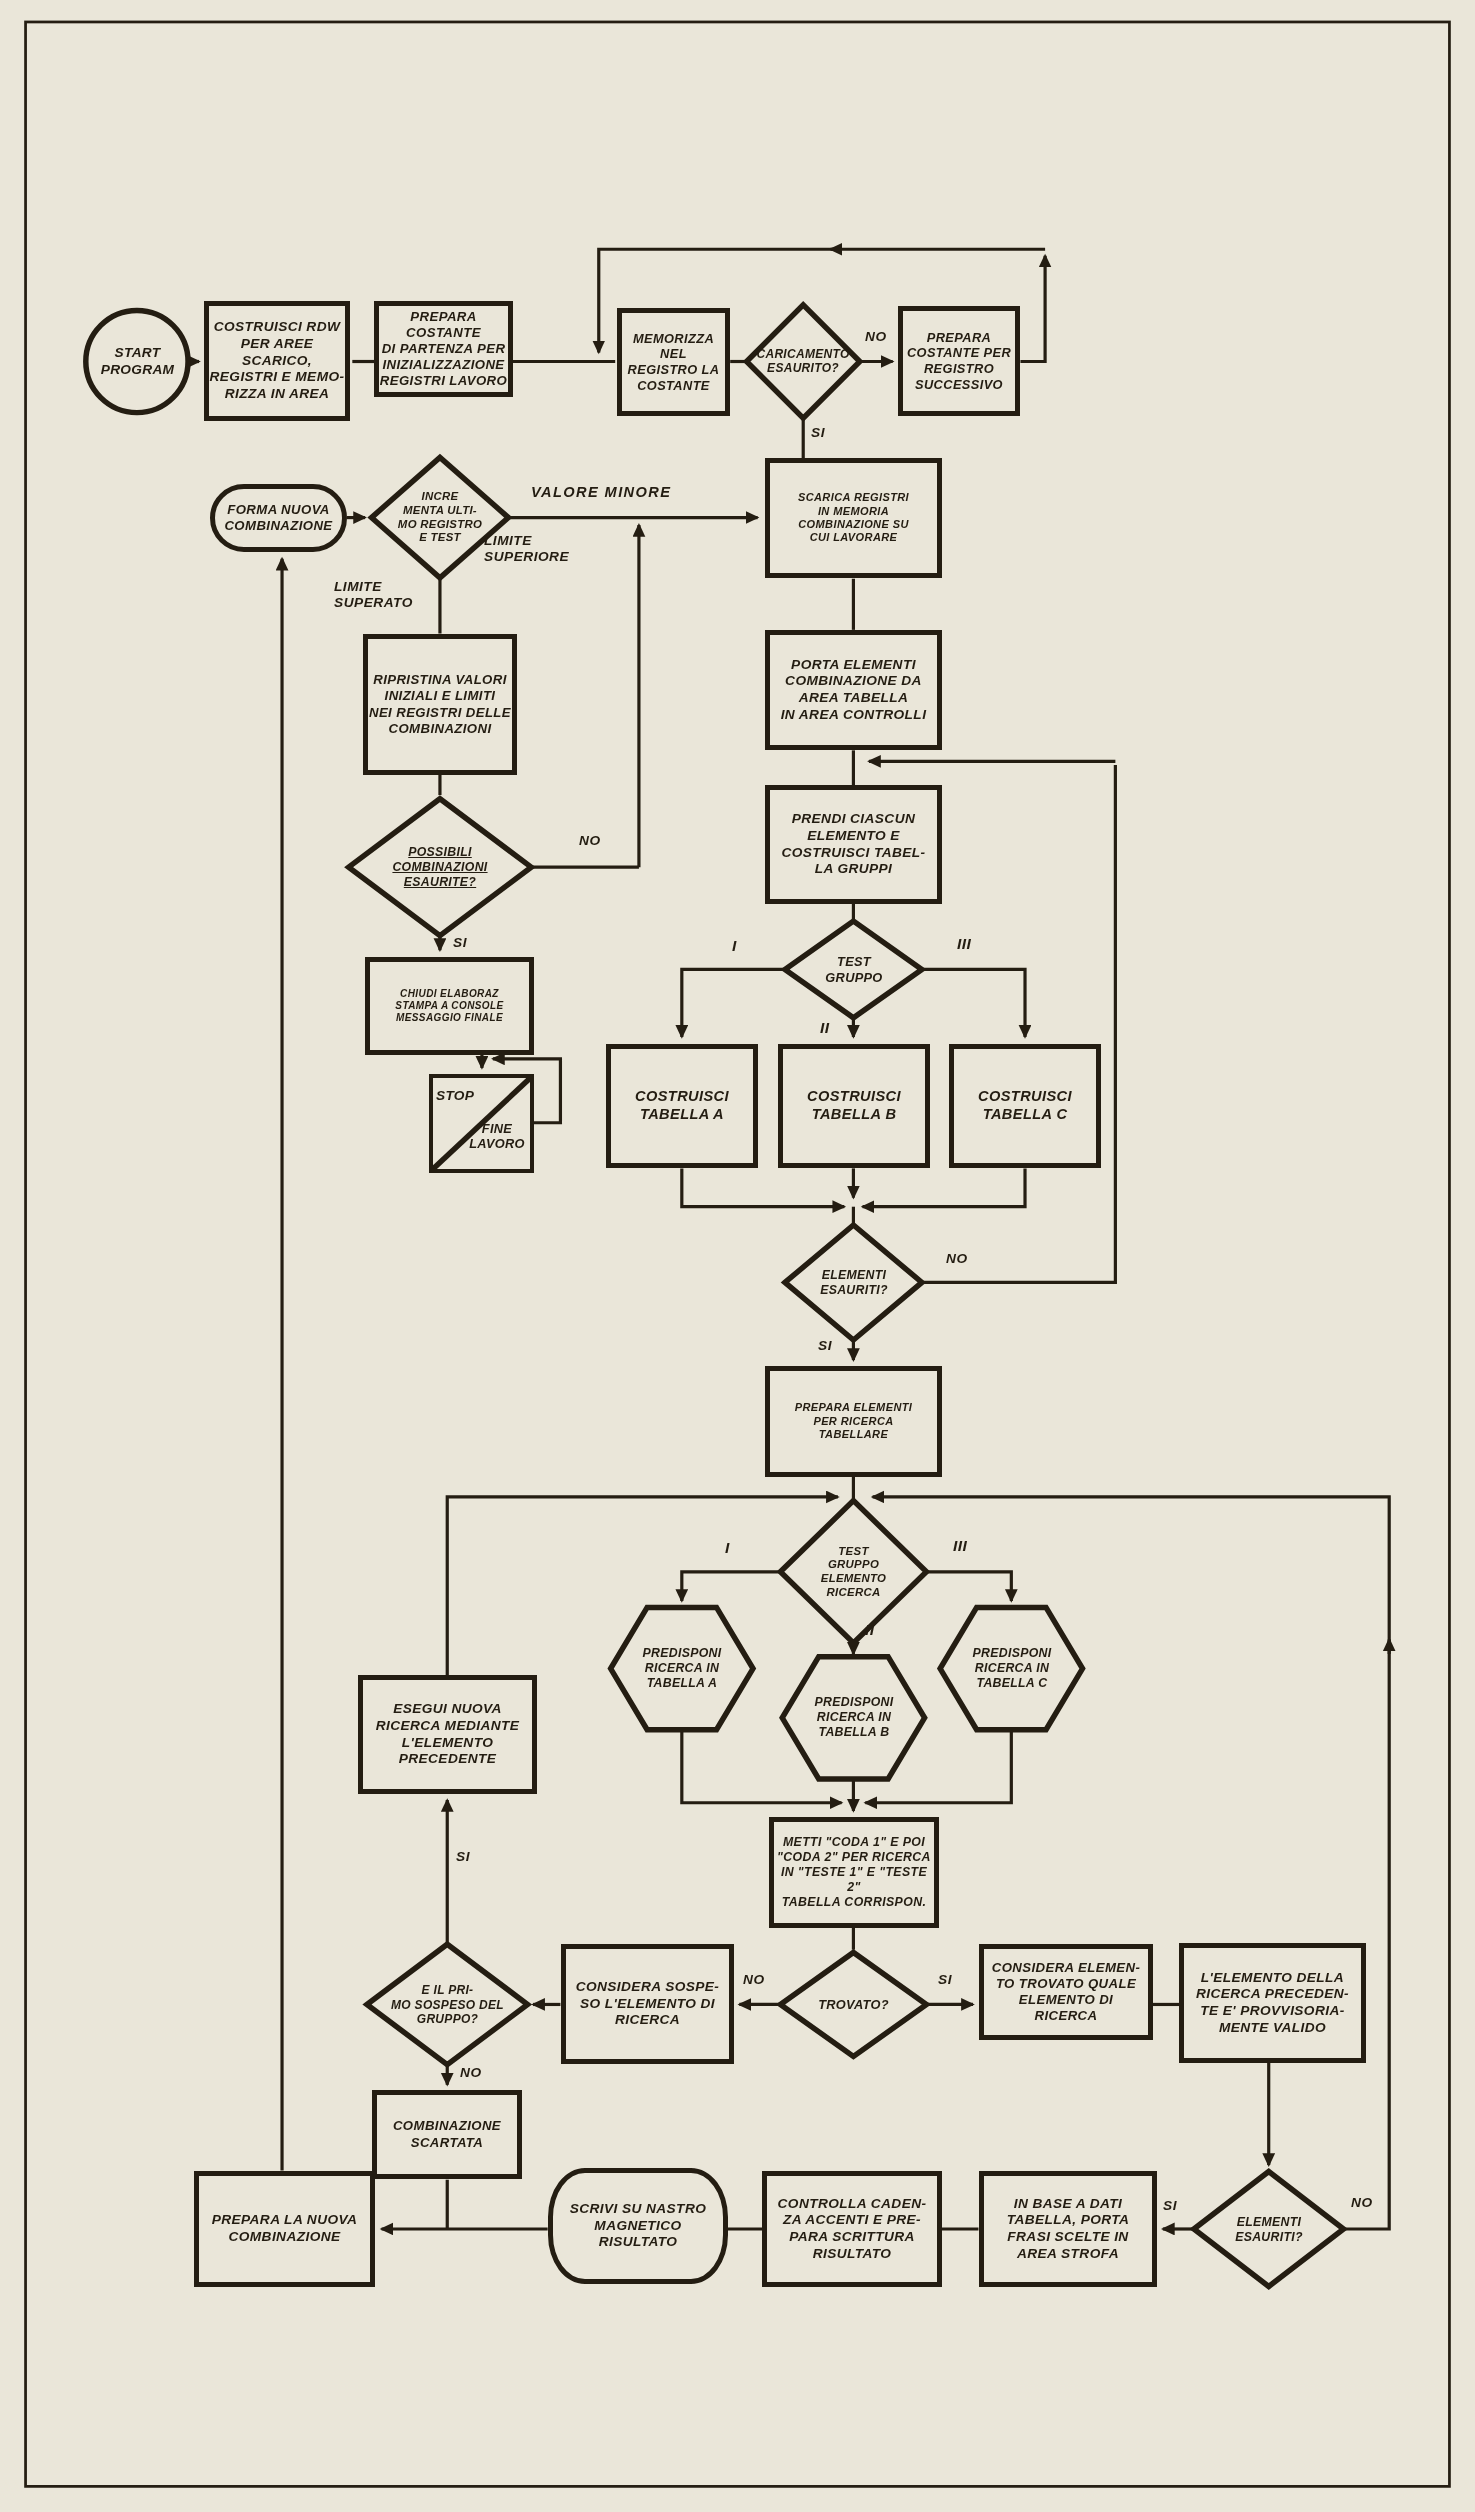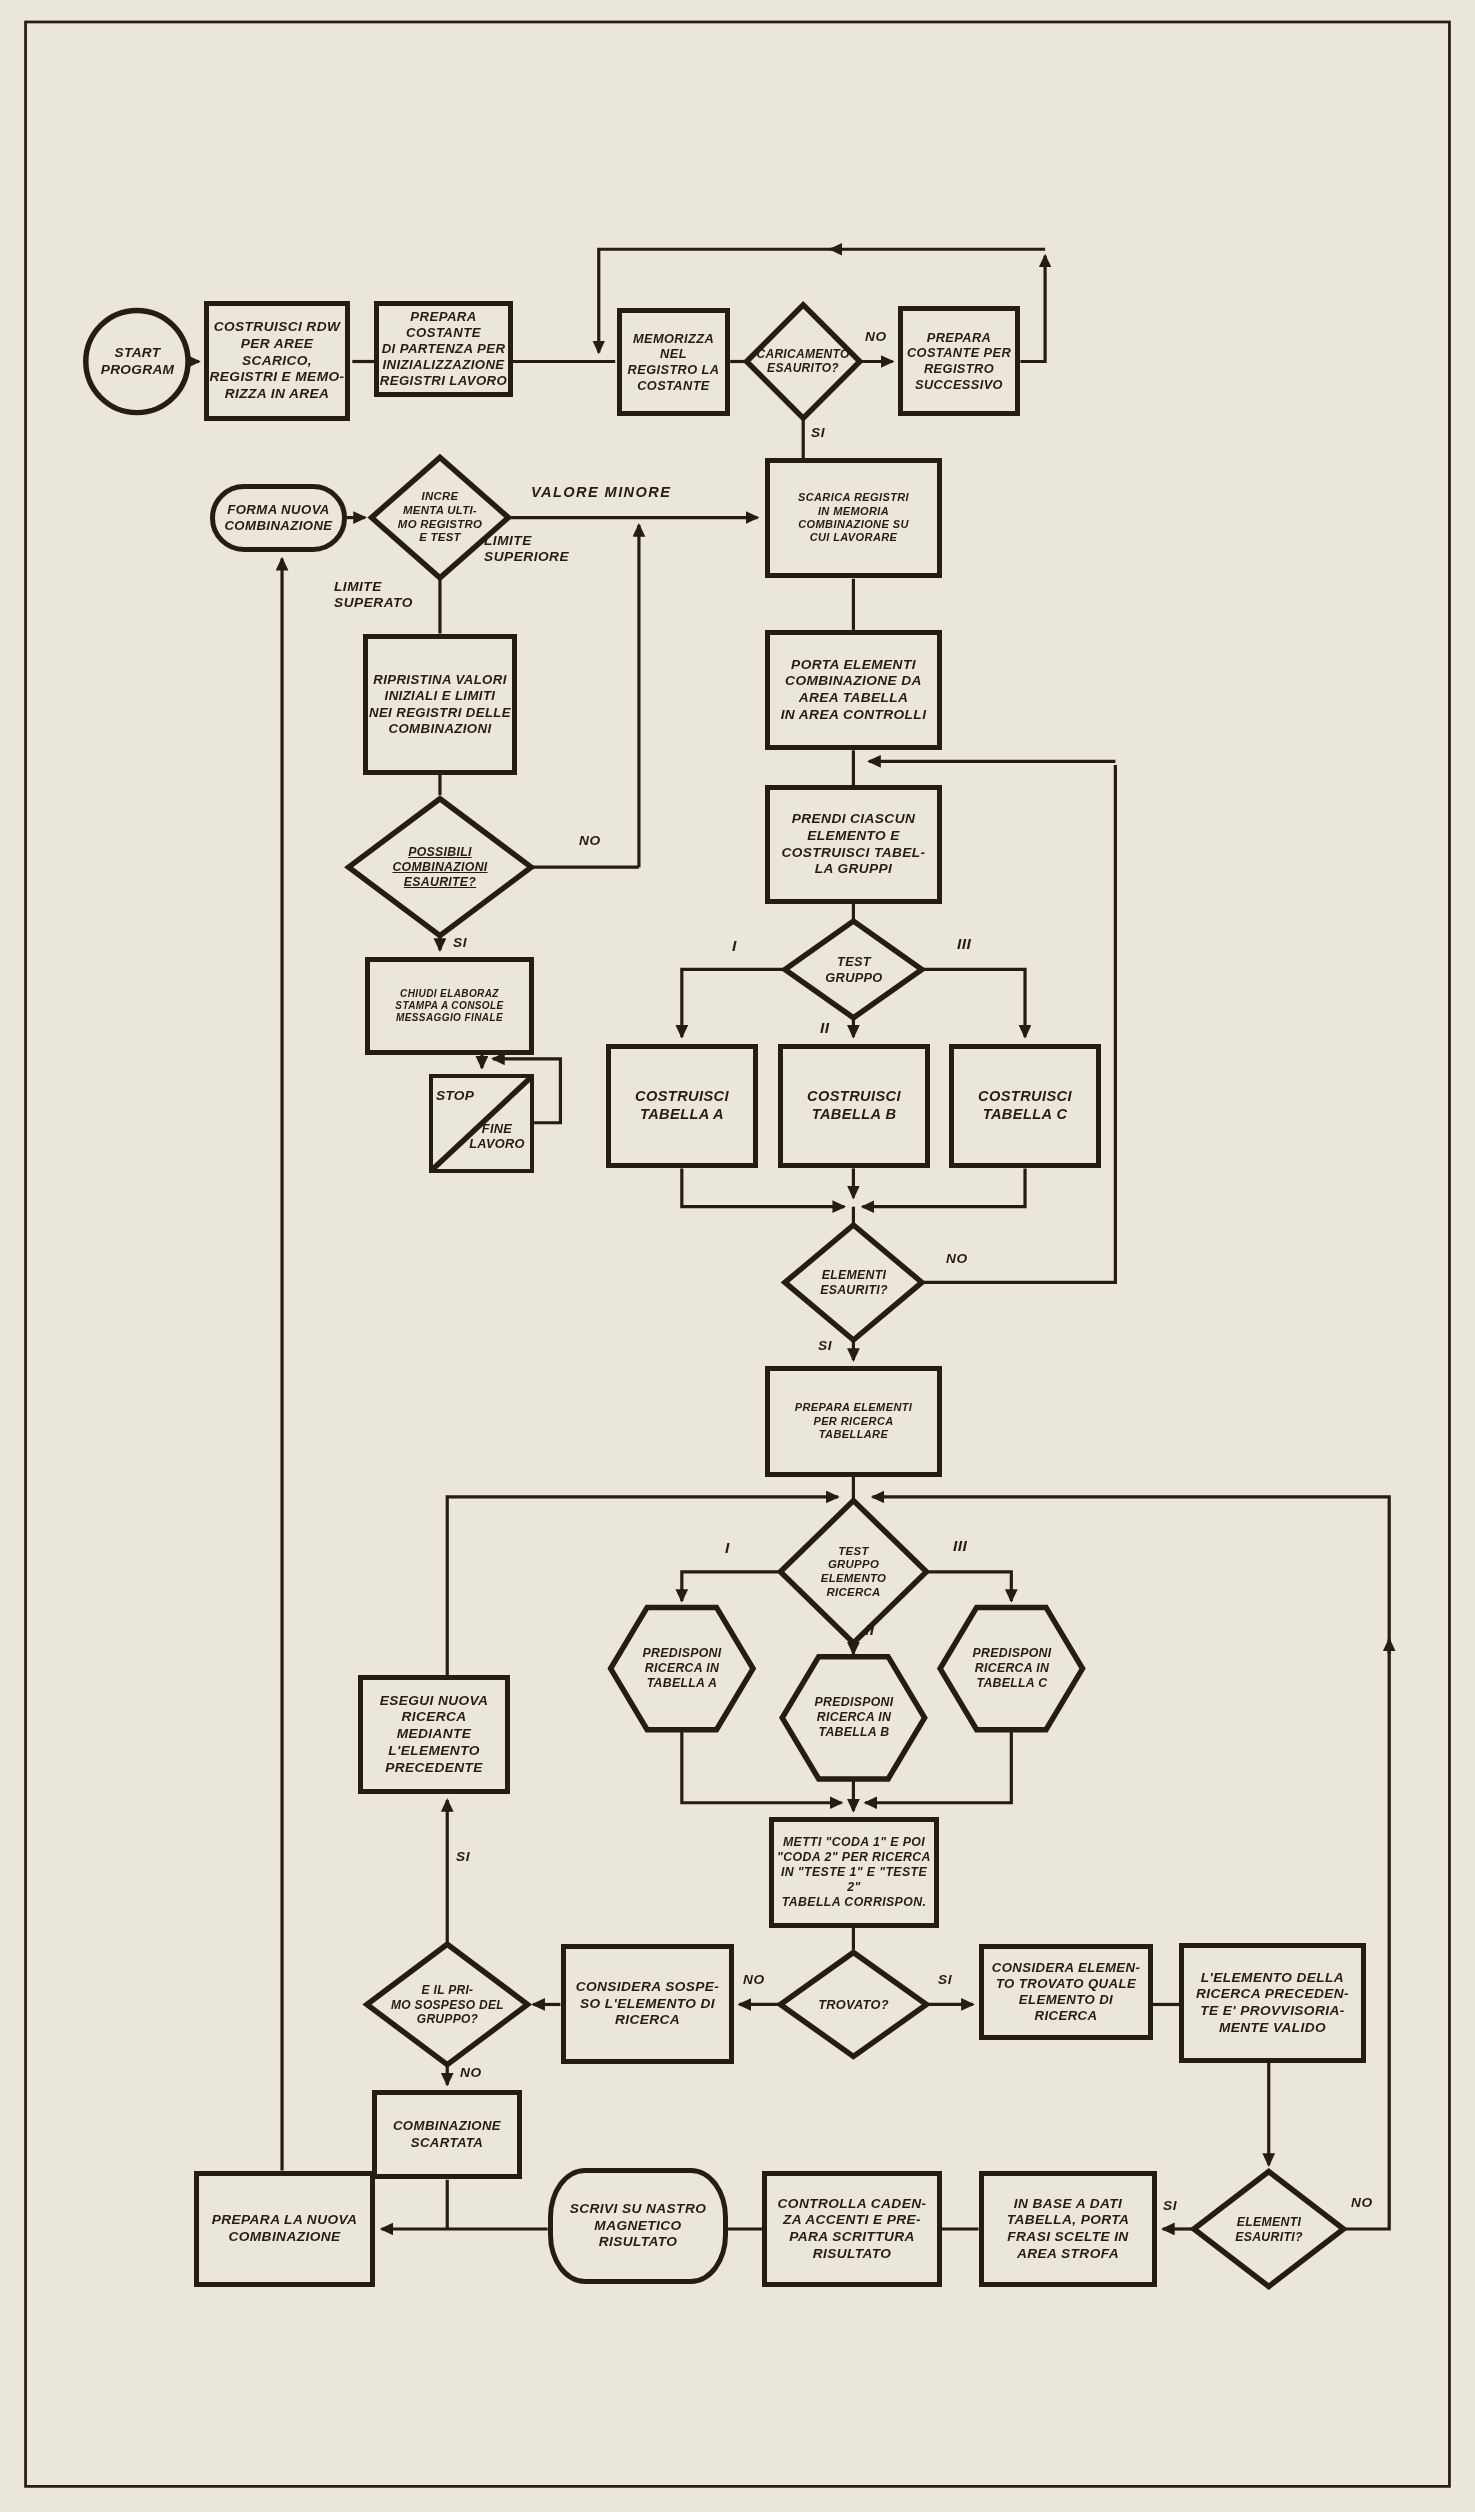--- a/index.html
+++ b/index.html
@@ -168,21 +168,21 @@
 TO TROVATO QUALE
 ELEMENTO DI
 RICERCA</div>
   <div class="box" style="left:1179px;top:1943px;width:187px;height:120px;font-size:13.7px;">L'ELEMENTO DELLA
 RICERCA PRECEDEN-
 TE E' PROVVISORIA-
 MENTE VALIDO</div>
   <div class="box" style="left:561px;top:1944px;width:173px;height:120px;font-size:13.7px;">CONSIDERA SOSPE-
 SO L'ELEMENTO DI
 RICERCA</div>
-  <div class="box" style="left:358px;top:1675px;width:152px;height:119px;font-size:13.7px;">ESEGUI NUOVA
+  <div class="box" style="left:358px;top:1675px;width:179px;height:119px;font-size:13.7px;">ESEGUI NUOVA
 RICERCA MEDIANTE
 L'ELEMENTO
 PRECEDENTE</div>
   <div class="box" style="left:372px;top:2090px;width:150px;height:89px;font-size:13.2px;">COMBINAZIONE
 SCARTATA</div>
   <div class="box" style="left:194px;top:2171px;width:181px;height:116px;font-size:13.7px;">PREPARA LA NUOVA
 COMBINAZIONE</div>
   <div class="tape" style="left:548px;top:2168px;width:180px;height:116px;font-size:13.7px;">SCRIVI SU NASTRO
 MAGNETICO
 RISULTATO</div>

